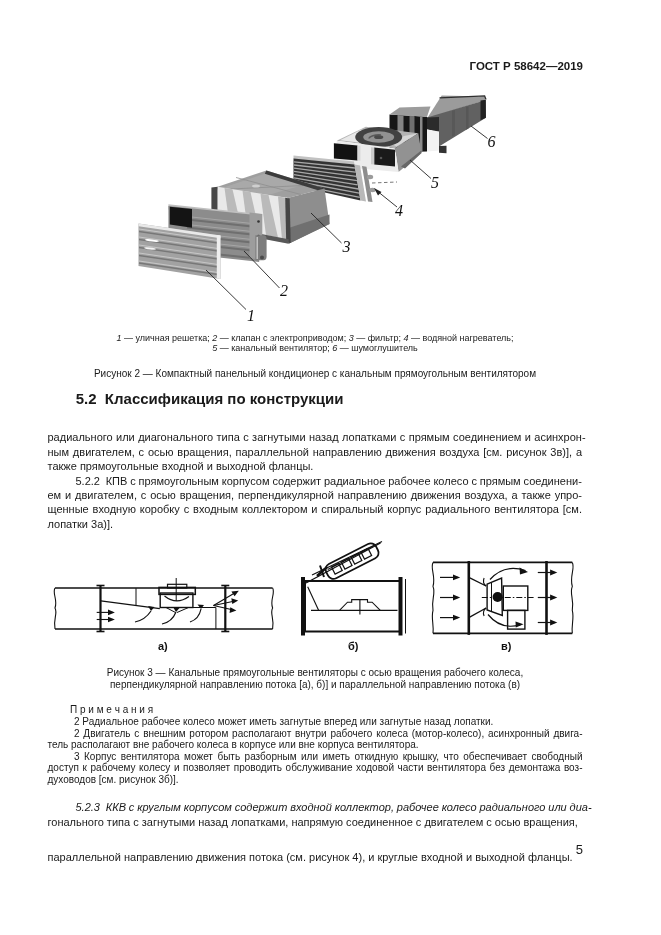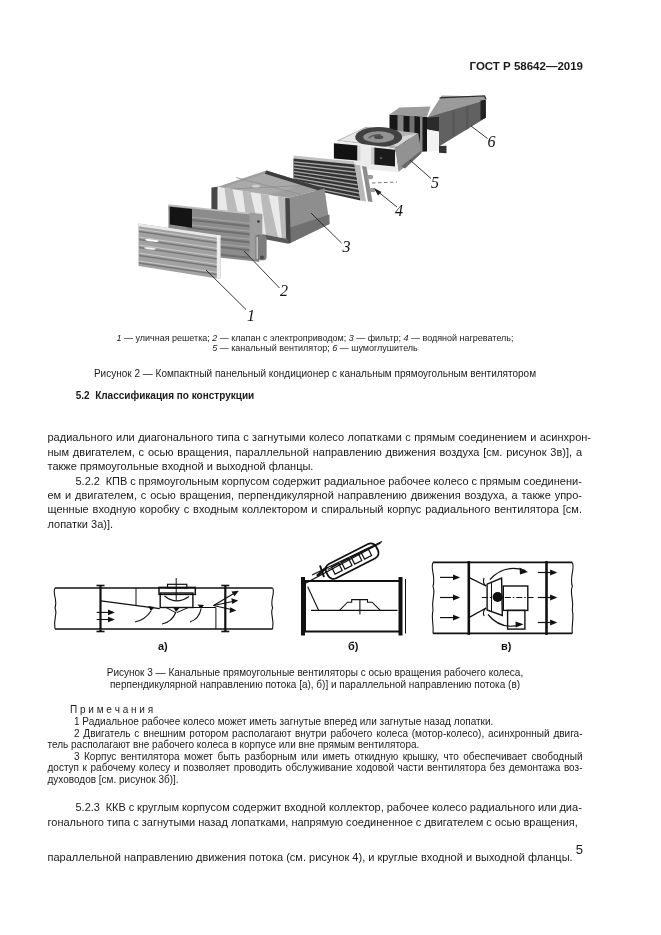--- a/index.html
+++ b/index.html
@@ -162,23 +162,23 @@
   <text x="487.5" y="147">6</text>
 </g>
 </svg>
 
 <div class="ctr" style="top:334.1px;font-size:9px;"><i>1</i> — уличная решетка; <i>2</i> — клапан с электроприводом; <i>3</i> — фильтр; <i>4</i> — водяной нагреватель;</div>
 
 <div class="ctr" style="top:344.3px;font-size:9px;"><i>5</i> — канальный вентилятор; <i>6</i> — шумоглушитель</div>
 
 <div class="ctr" style="top:369.1px;font-size:10px;">Рисунок 2 — Компактный панельный кондиционер с канальным прямоугольным вентилятором</div>
 
-<div class="t" style="top:391.1px;left:75.7px;font-weight:bold;font-size:10px;">5.2&nbsp; Классификация по конструкции</div>
-
-<div class="jline" style="top:430.3px;word-spacing:0.049px;word-spacing:0.348px;">радиального или диагонального типа с загнутыми колесо лопатками с прямым соединением и асинхрон-</div>
+<div class="t" style="top:391.1px;left:75.7px;font-weight:bold;font-size:15px;">5.2&nbsp; Классификация по конструкции</div>
+
+<div class="jline" style="top:430.3px;word-spacing:0.049px;word-spacing:0.348px;">радиального или диагонального типа с загнутыми назад лопатками с прямым соединением и асинхрон-</div>
 <div class="jline" style="top:444.7px;word-spacing:0.775px;">ным двигателем, с осью вращения, параллельной направлению движения воздуха [см. рисунок 3в)], а</div>
 <div class="jline" style="top:459.1px;">также прямоугольные входной и выходной фланцы.</div>
 
 <div class="jline" style="top:473.5px;text-indent:28px;word-spacing:-0.195px;">5.2.2&nbsp; КПВ с прямоугольным корпусом содержит радиальное рабочее колесо с прямым соединени-</div>
 <div class="jline" style="top:502.3px;word-spacing:0.807px;">щенные входную коробку с входным коллектором и спиральный корпус радиального вентилятора [см.</div>
 <div class="jline" style="top:487.9px;word-spacing:0.827px;">ем и двигателем, с осью вращения, перпендикулярной направлению движения воздуха, а также упро-</div>
 <div class="jline" style="top:516.7px;">лопатки 3а)].</div>
 
 <svg style="position:absolute;left:40px;top:535px;" width="545" height="125" viewBox="40 535 545 125">
 
@@ -308,26 +308,26 @@
   <text x="348" y="650">б)</text>
   <text x="501" y="650">в)</text>
 </g>
 </svg>
 
 <div class="ctr" style="top:668.1px;font-size:10px;">Рисунок 3 — Канальные прямоугольные вентиляторы с осью вращения рабочего колеса,</div>
 
 <div class="ctr" style="top:679.7px;font-size:10px;">перпендикулярной направлению потока [а), б)] и параллельной направлению потока (в)</div>
 
 <div class="t" style="top:705.1px;left:70px;font-size:10px;">П р и м е ч а н и я</div>
-<div class="nline" style="top:716.1px;text-indent:26.5px;">1 Радиальное рабочее колесо может иметь загнутые вперед или загнутые назад лопатки.</div>
+<div class="nline" style="top:716.1px;text-indent:26.5px;">2 Радиальное рабочее колесо может иметь загнутые вперед или загнутые назад лопатки.</div>
 <div class="nline" style="top:727.8px;text-indent:26.5px;word-spacing:1.026px;">2 Двигатель с внешним ротором располагают внутри рабочего колеса (мотор-колесо), асинхронный двига-</div>
-<div class="nline" style="top:739.2px;">тель располагают вне рабочего колеса в корпусе или вне прямым вентилятора.</div>
+<div class="nline" style="top:739.2px;">тель располагают вне рабочего колеса в корпусе или вне корпуса вентилятора.</div>
 <div class="nline" style="top:750.9px;text-indent:26.5px;word-spacing:1.704px;">3 Корпус вентилятора может быть разборным или иметь откидную крышку, что обеспечивает свободный</div>
 <div class="nline" style="top:762.4px;word-spacing:0.811px;">доступ к рабочему колесу и позволяет проводить обслуживание ходовой части вентилятора без демонтажа воз-</div>
 <div class="nline" style="top:774.1px;">духоводов [см. рисунок 3б)].</div>
 
-<div class="jline" style="top:800.2px;text-indent:28px;word-spacing:-0.188px;">5.2.3&nbsp; ККВ с круглым корпусом содержит входной коллектор, рабочее колесо радиального или диа-</div>
+<div class="jline" style="top:800.2px;text-indent:28px;word-spacing:-0.188px;font-style:italic;">5.2.3&nbsp; ККВ с круглым корпусом содержит входной коллектор, рабочее колесо радиального или диа-</div>
 <div class="jline" style="top:814.6px;">гонального типа с загнутыми назад лопатками, напрямую соединенное с двигателем с осью вращения,</div>
 <div class="jline" style="top:812px;margin-top:38px;">параллельной направлению движения потока (см. рисунок 4), и круглые входной и выходной фланцы.</div>
 
 <div class="t" style="top:842.8px;left:569px;width:14px;text-align:right;font-size:13px;">5</div>
 
 </div>
 
 </body></html>

